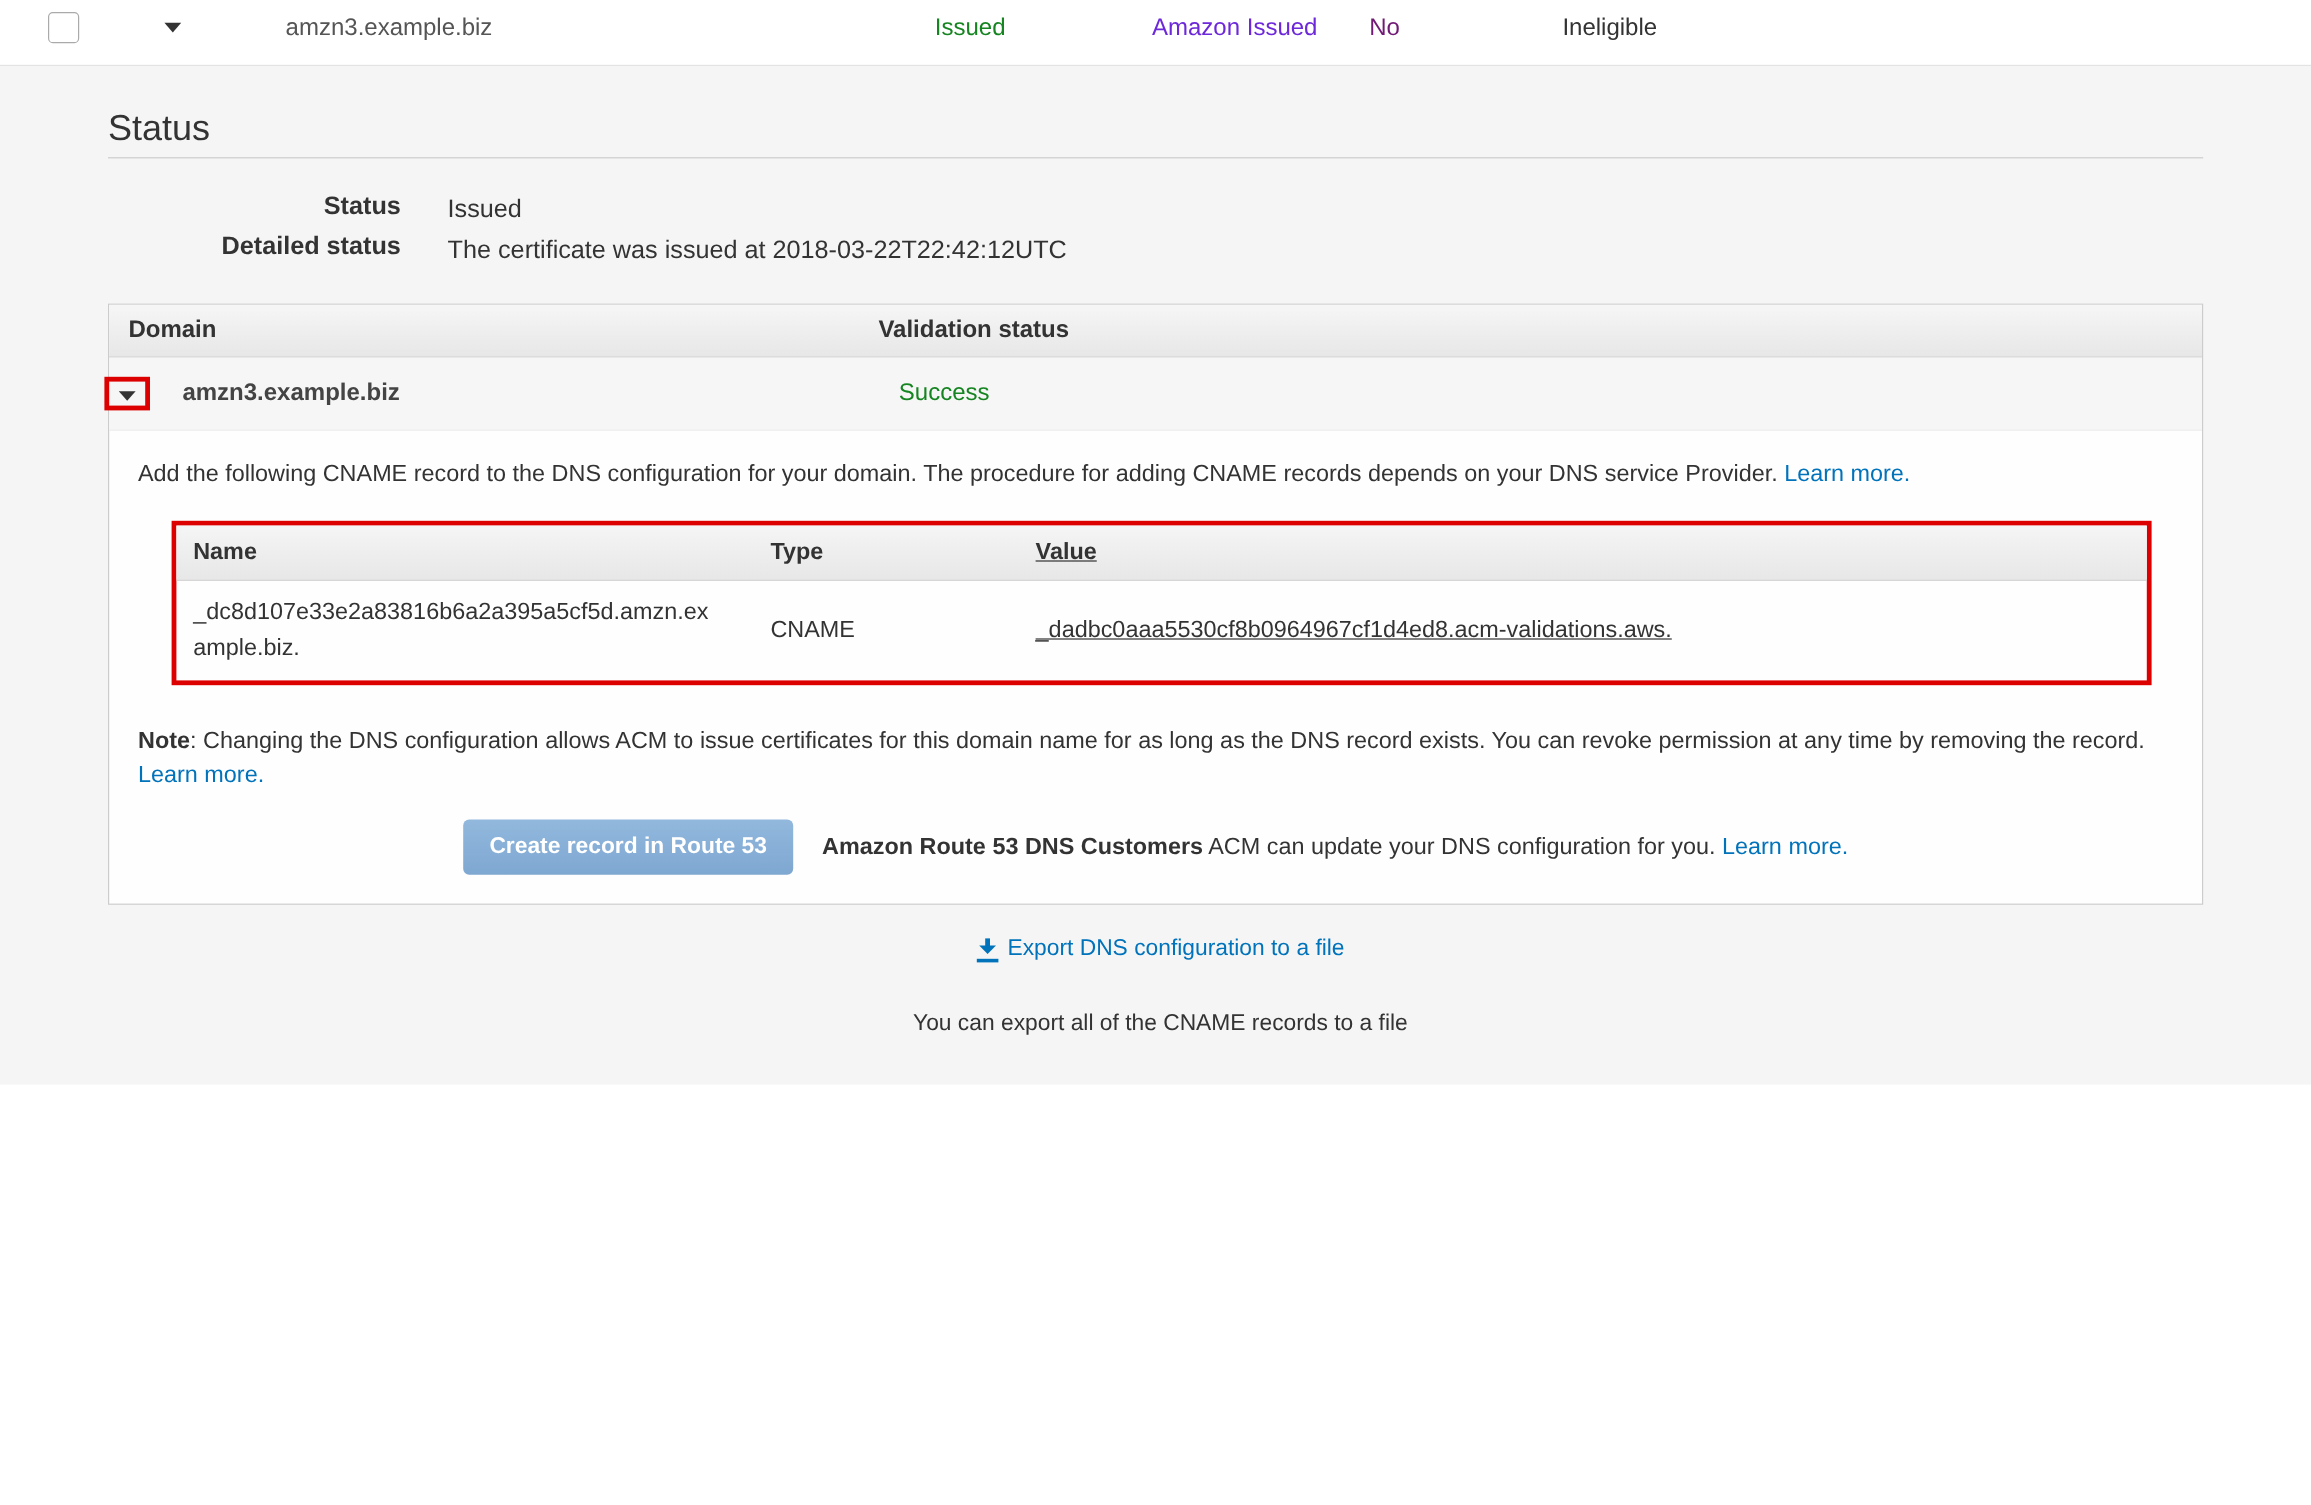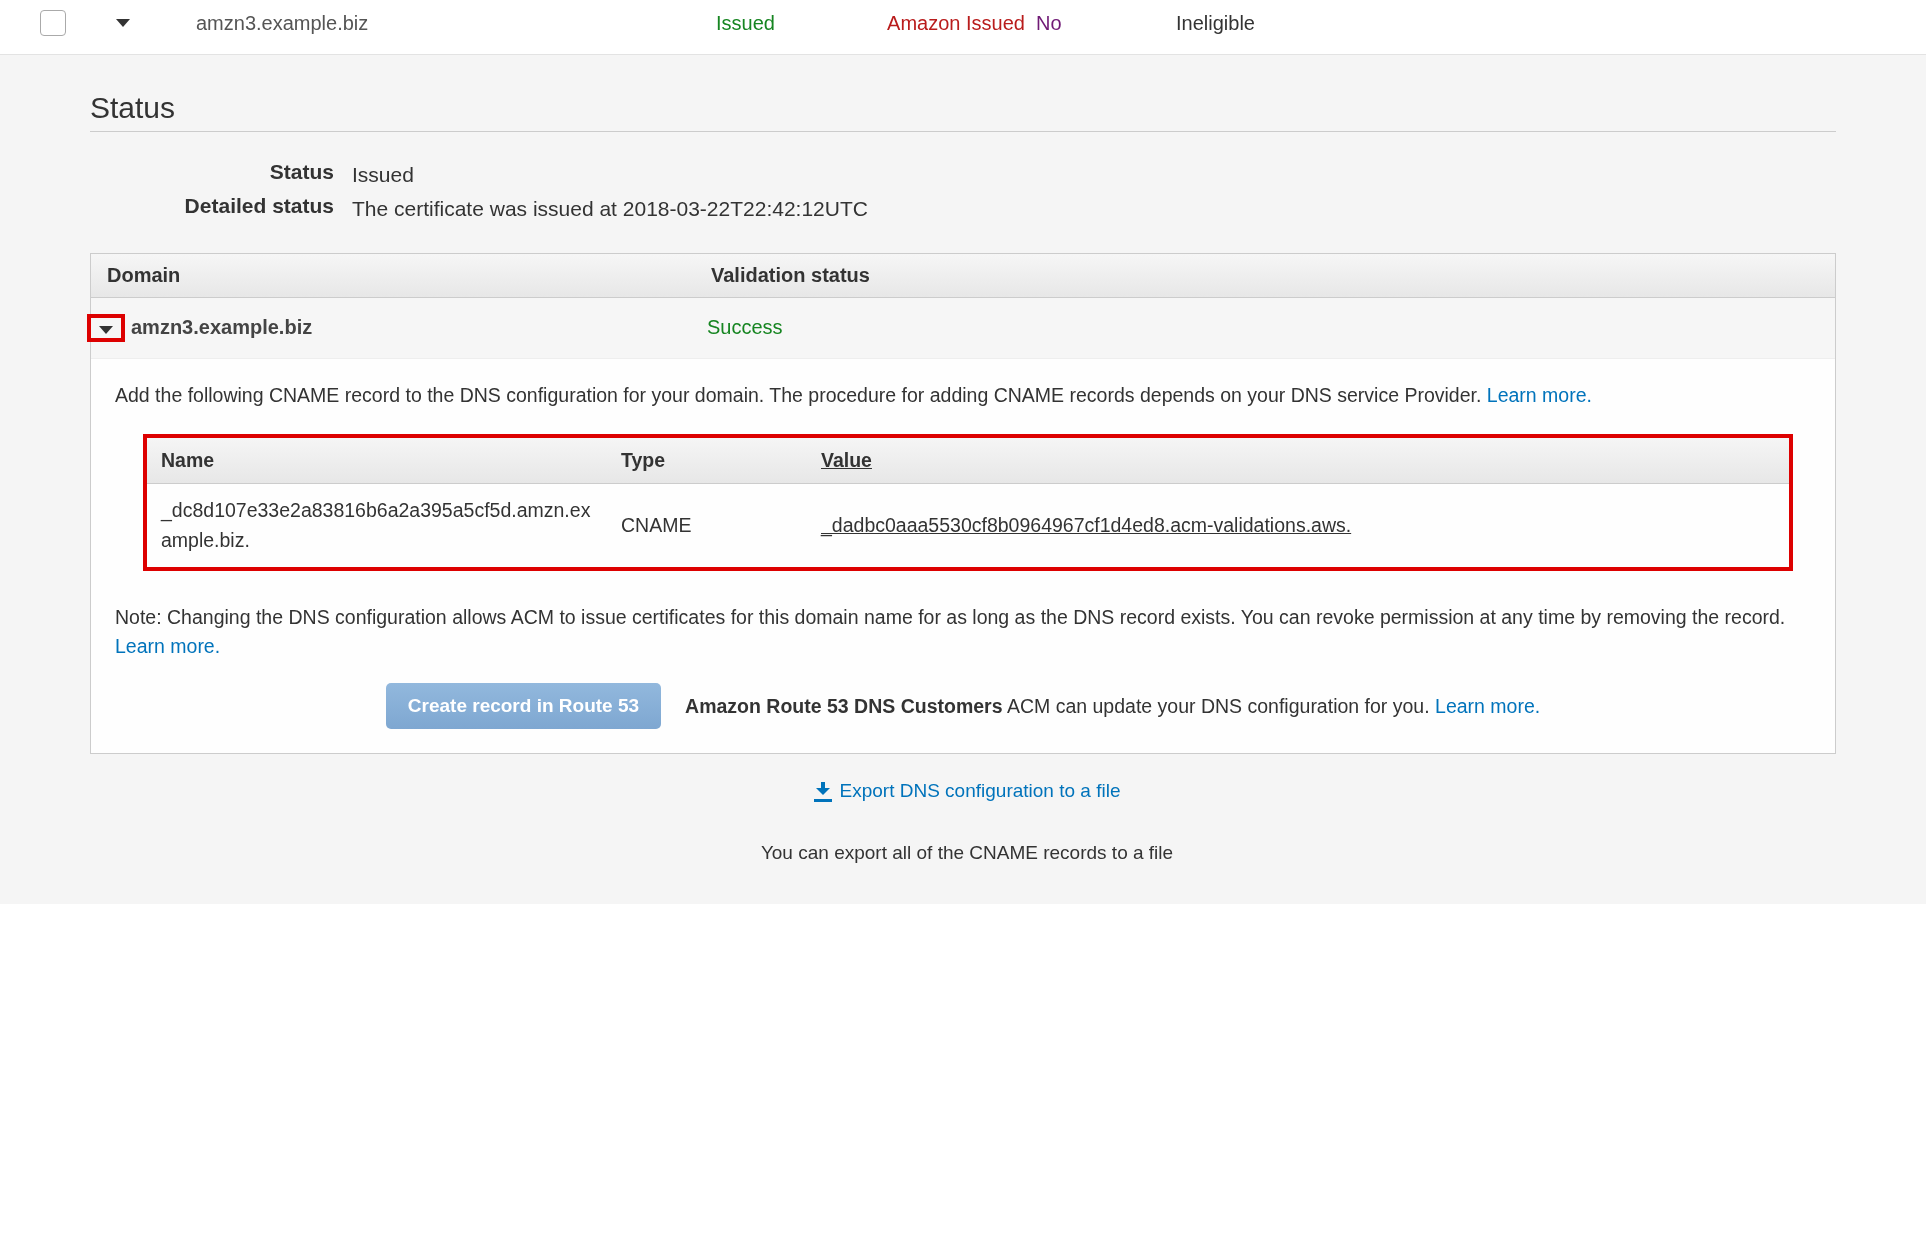--- a/index.html
+++ b/index.html
@@ -1,15 +1,15 @@
 <!DOCTYPE html>
 <html><head>
   <meta charset="utf-8">
   <style>
-    * { box-sizing: border-box; margin: 0; padding: 0; }
+    * { box-sizing: border-box; margin: 0; padding: 0; gap: 21px; }
     body {
       font-family: "Helvetica Neue", Arial, sans-serif;
       font-size: 20px;
       background: #fff;
       color: #333;
     }
     .top-row {
       display: flex;
       align-items: center;
       padding: 10px 40px 18px 40px;
@@ -36,23 +36,22 @@
     .top-row .domain {
       width: 520px;
       color: #555;
     }
     .top-row .status-col {
       width: 160px;
       color: #168521;
     }
     .top-row .type-col {
       width: 160px;
-      color: #b91c1c;
+      color: #6d28d9;
       line-height: 1.2;
-      text-align: center;
     }
     .top-row .inuse-col {
       width: 140px;
       color: #701a75;
     }
     .top-row .renew-col {
       color: #333;
     }
     .panel {
       background: #f5f5f5;
@@ -155,21 +154,21 @@
     .cname-table-row {
       display: flex;
       padding: 12px 0;
       align-items: center;
     }
     .cname-table-row .ct-name,
     .cname-table-row .ct-value {
       word-break: break-all;
     }
     .note-line { margin-top: 6px; }
-    .note-line .bold { font-weight: 400; }
+    .note-line .bold { font-weight: 700; }
     .button-row {
       display: flex;
       align-items: center;
       margin: 22px 0 0 0;
       flex-wrap: wrap;
       gap: 18px 24px;
       line-height: 1.6;
       justify-content: center;
     }
     .route53-btn {

